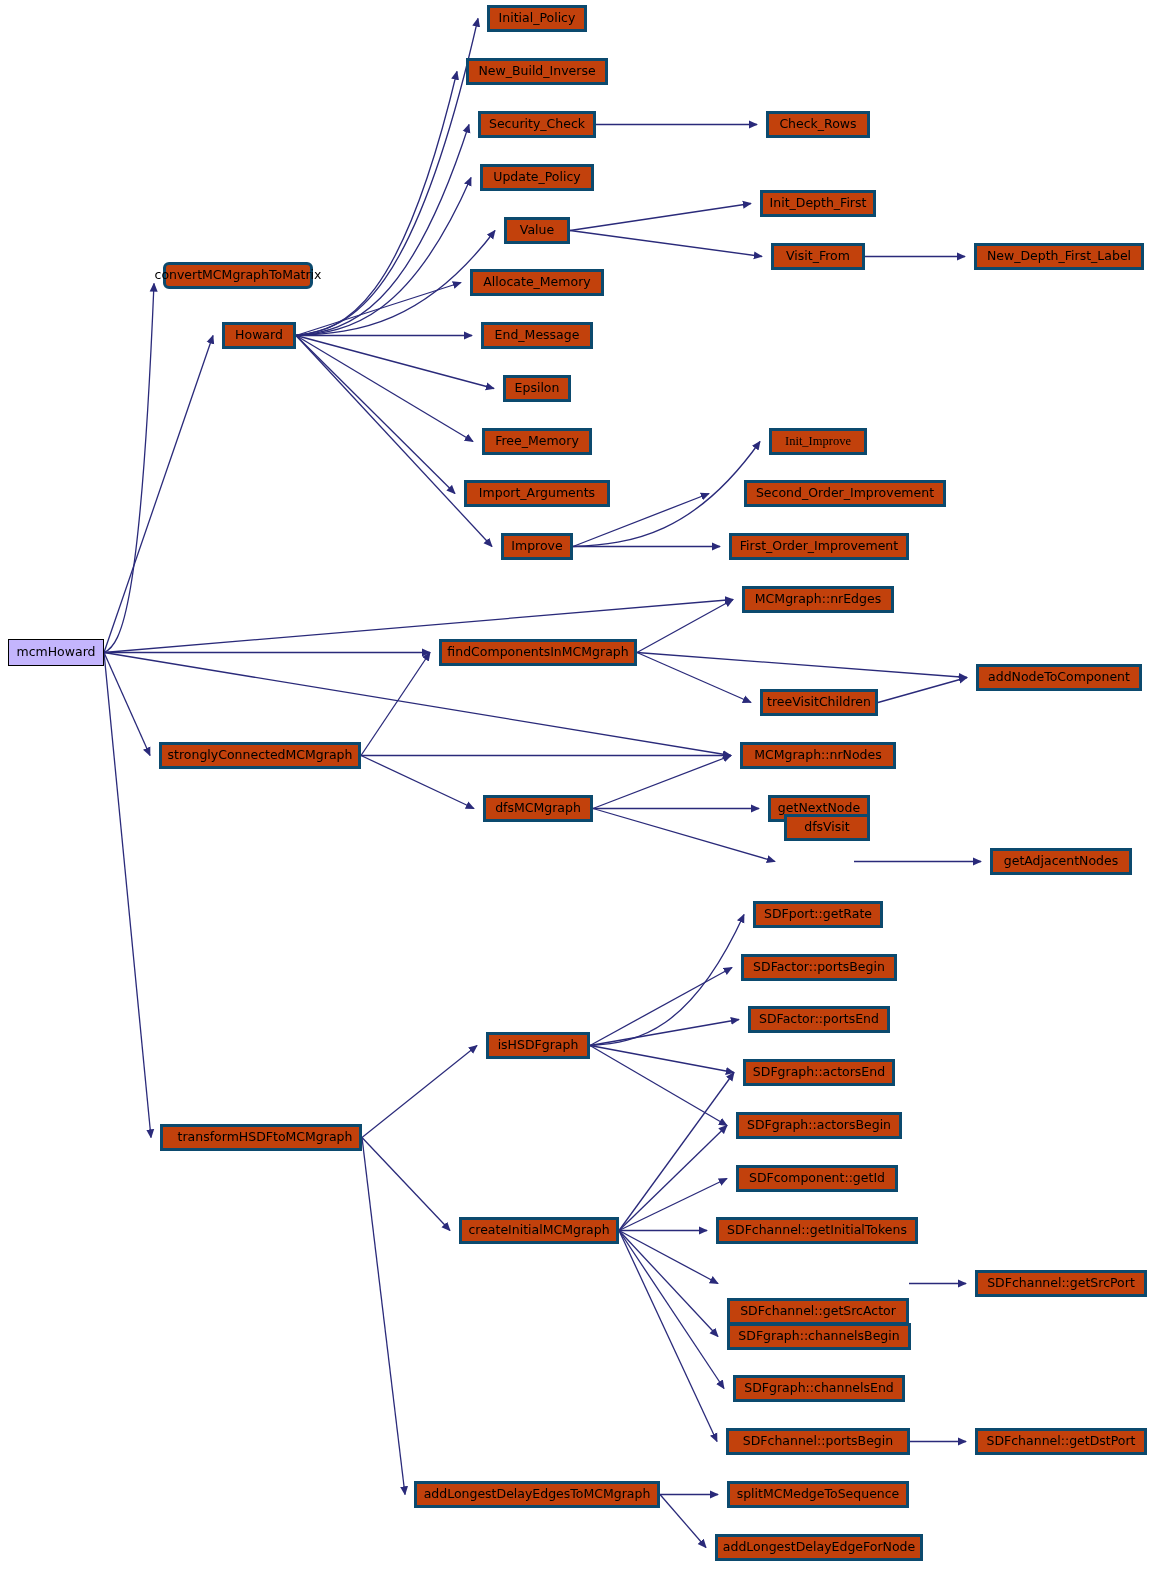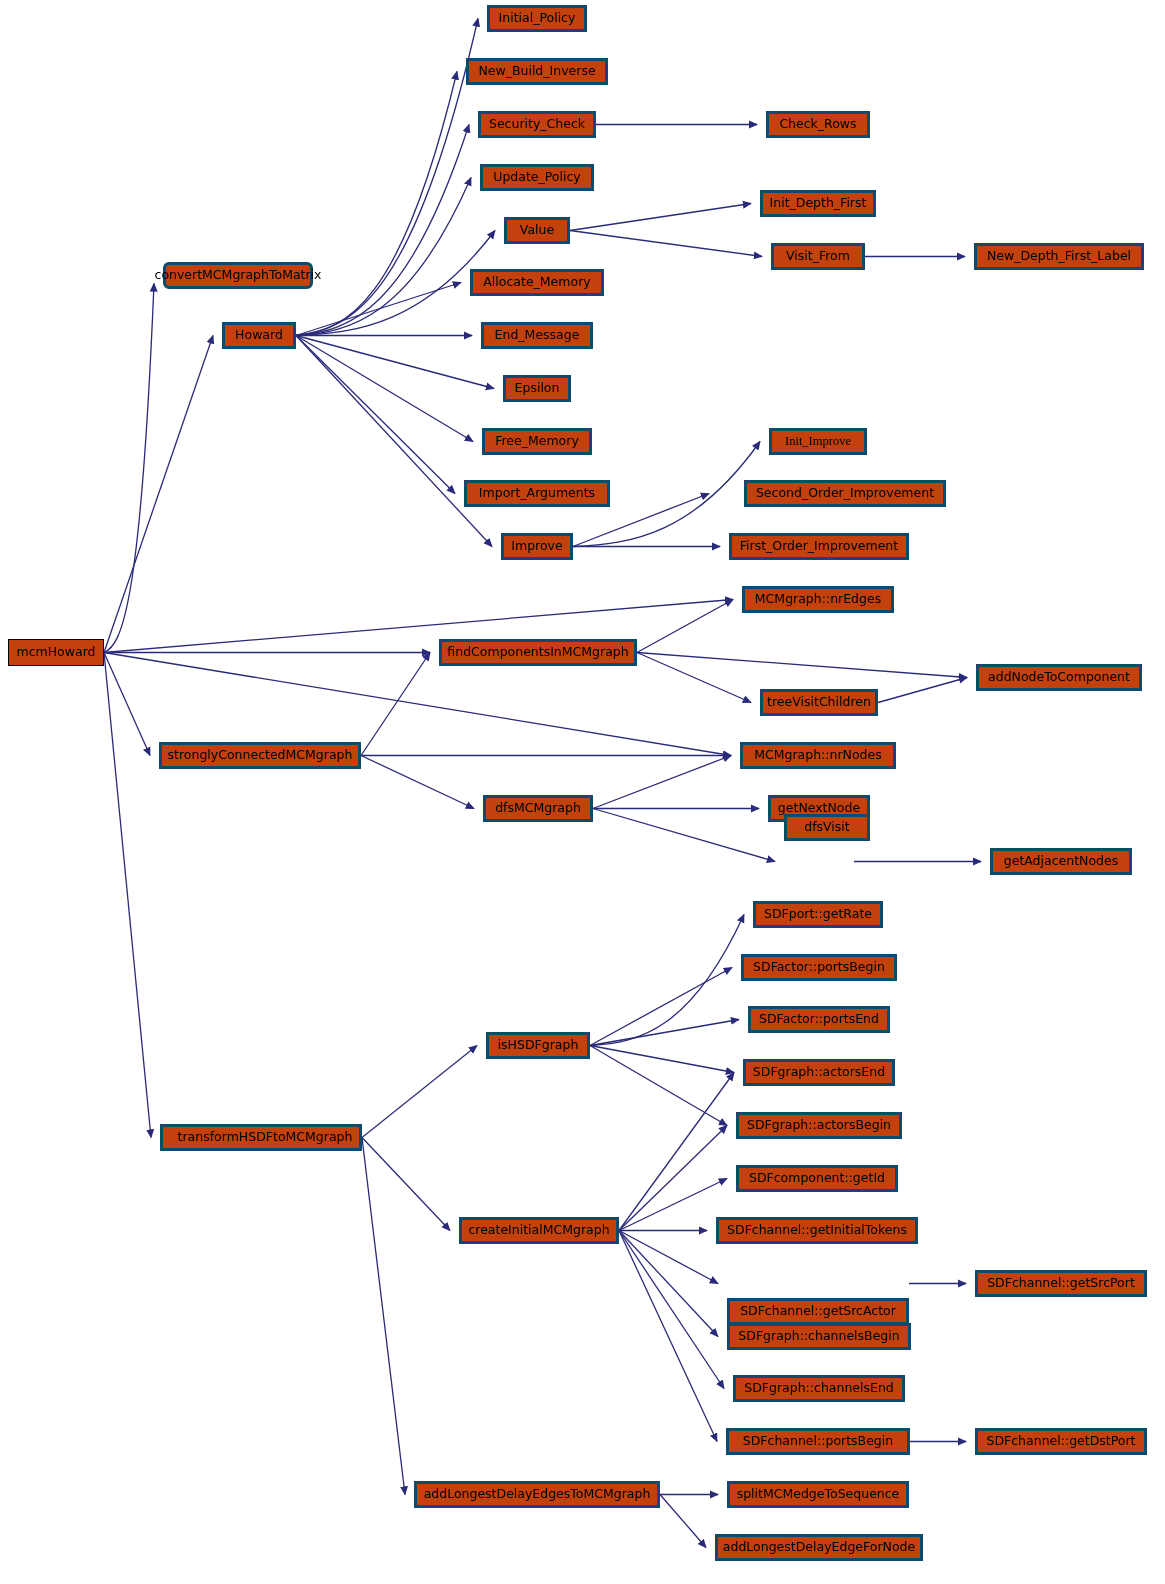--- a/index.html
+++ b/index.html
@@ -21,21 +21,21 @@
     font-size: 12.5px;
     line-height: 1;
     display: flex;
     align-items: center;
     justify-content: center;
     white-space: nowrap;
     height: 27px;
     z-index: 5;
   }
   .node.root {
-    background: #c2410c;
+    background: #c4b5fd;
     border: 1px solid #000000;
   }
   .node .lbl { display:block; }
 </style>
 </head>
 <body>
 
 <div id="canvas">
   <svg id="edges" viewBox="0 0 1165 1584" xmlns="http://www.w3.org/2000/svg">
     <defs>

